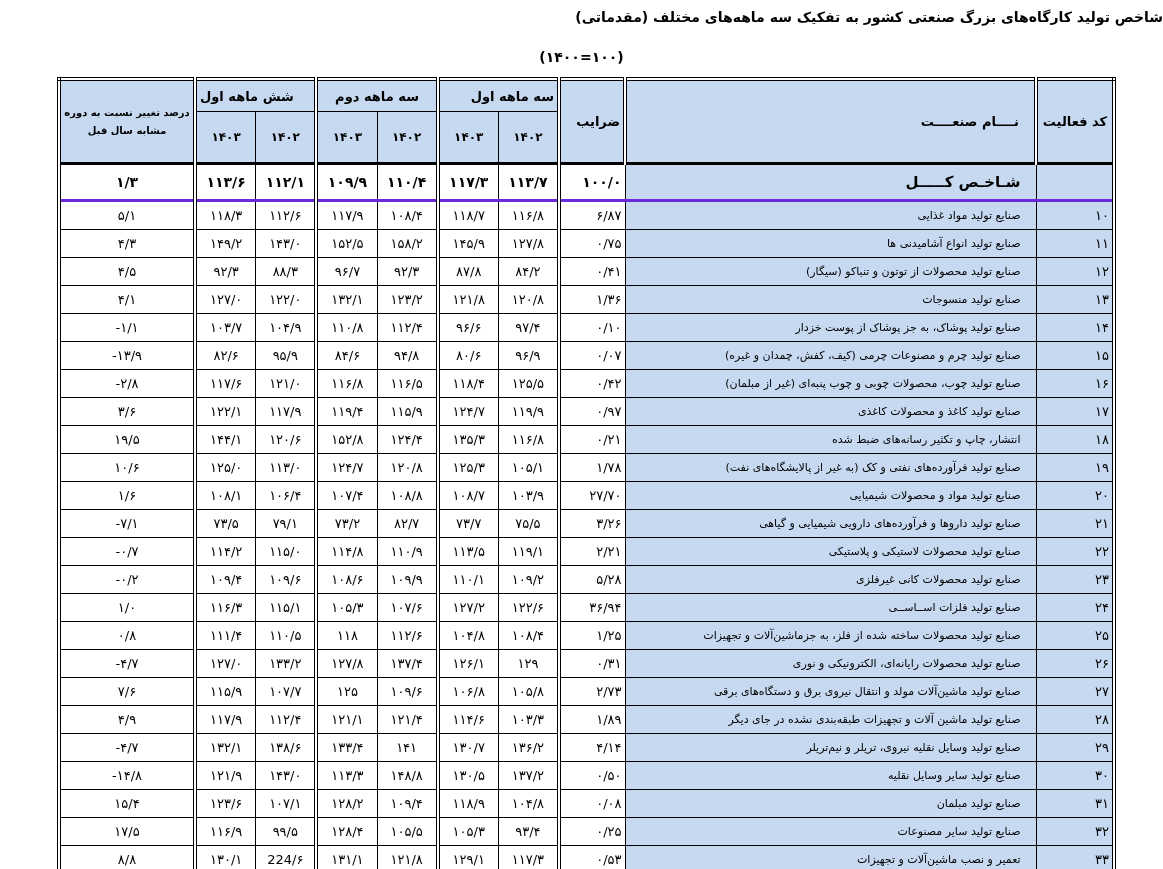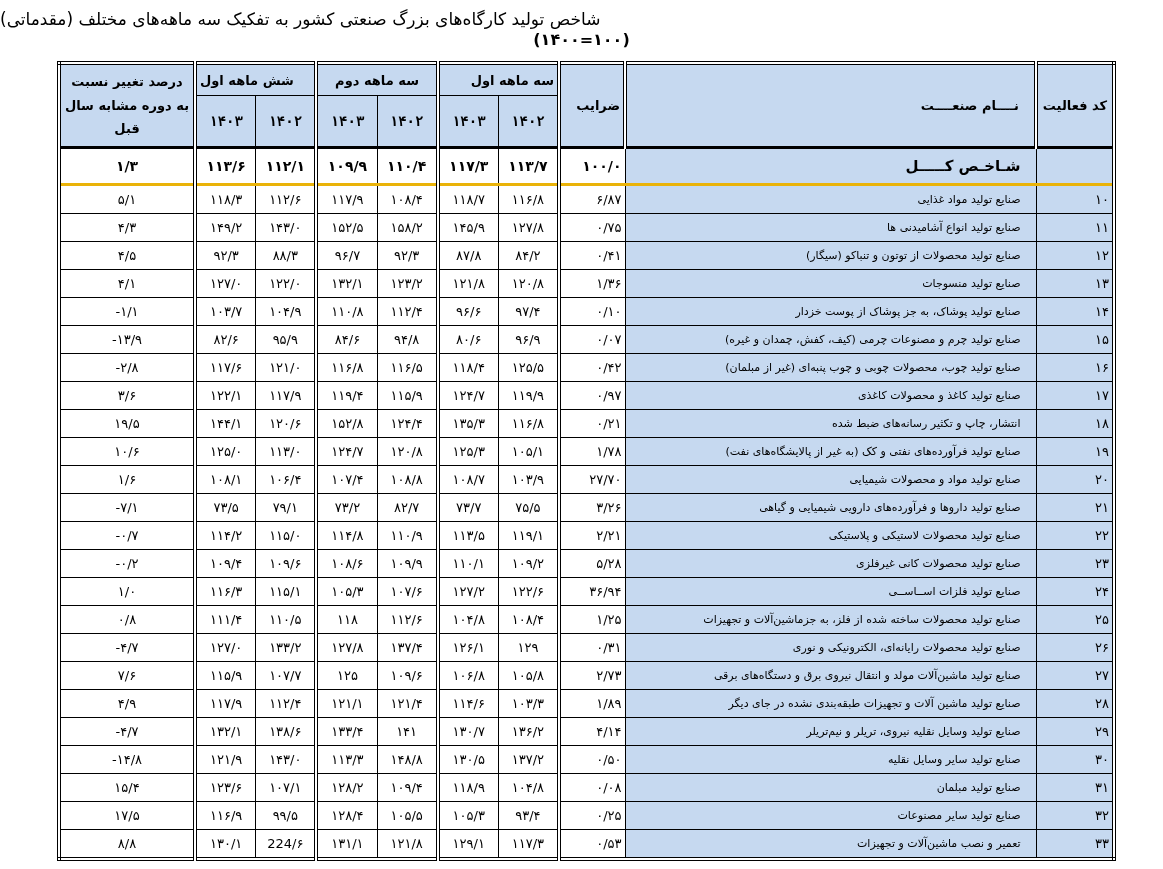--- a/index.html
+++ b/index.html
@@ -2,56 +2,56 @@
 <html lang="fa" style="--blue: #c6d9f0;"><head>
 <meta charset="utf-8">
 <style>
   html,body{margin:0;padding:0;}
   body{
     width:1163px;height:869px;background:#ffffff;
     font-family:"DejaVu Sans","Liberation Sans",sans-serif;
     color:#000;overflow:hidden;
   }
   .title{
-    text-align:left;font-size:17px;font-weight:normal;
+    text-align:right;font-size:14px;font-weight:bold;
     margin-top:9px;direction:rtl;
   }
   .subtitle{
-    text-align:center;font-size:16px;font-weight:bold;margin-top:1px;
+    text-align:center;font-size:14px;font-weight:bold;margin-top:24px;
   }
   table{
     border-collapse:collapse;table-layout:fixed;
     margin:12px 0 0 57px;width:1059px;
     border:4px double #000;
     direction:rtl;
   }
   th,td{
     border:1px solid #000;
     padding:0 3px;overflow:hidden;white-space:nowrap;
     font-size:13px;vertical-align:middle;
   }
   thead th{background:var(--blue);font-weight:bold;}
   thead tr.grp-row th{height:30px;}
-  thead tr.year-row th{height:50px;font-size:14px;font-family:Liberation Mono, monospace;}
+  thead tr.year-row th{height:50px;font-size:12px;}
   thead{border-bottom:3px solid #000;}
   th.c-pct,td.c-pct{width:126px;text-align:center;}
   th.c-code,td.c-code{width:68px;}
   th.c-name,td.c-name{width:386px;text-align:right;padding-left:6px;padding-right:15px;}
   th.c-coef,td.c-coef{width:56px;text-align:right;}
   td.c-y,th.c-y{text-align:center;}
   .w-q1a{width:70px;} .w-q1b{width:68px;}
   .w-q2a{width:67px;} .w-q2b{width:67px;}
   .w-h1a{width:61px;} .w-h1b{width:61px;}
   
   .dbl{border-left:4px double #000;}
-  th.c-pct.hdr{white-space:normal;font-size:13px;line-height:1.8;}
+  th.c-pct.hdr{white-space:normal;font-size:10px;line-height:1.8;}
   tbody td{height:27px;background:#fff;}
   tbody td.c-name,tbody td.c-code{background:var(--blue);}
   tbody td.c-name{font-size:11px;}
-  tbody tr.total td{font-weight:bold;height:34px;border-bottom:3px solid #eab308;font-size:14px;}
+  tbody tr.total td{font-weight:bold;height:34px;border-bottom:3px solid #6d28d9;font-size:14px;}
   tbody tr.total td.c-name{font-size:15px;letter-spacing:1px;}
   td[dir="ltr"]{direction:ltr;}
 </style>
 </head>
 <body>
 
 <div class="title">شاخص تولید کارگاه‌های بزرگ صنعتی کشور به تفکیک سه ماهه‌های مختلف (مقدماتی)</div>
 <div class="subtitle"><span dir="ltr">(۱۴۰۰=۱۰۰)</span></div>
 
 <table>

